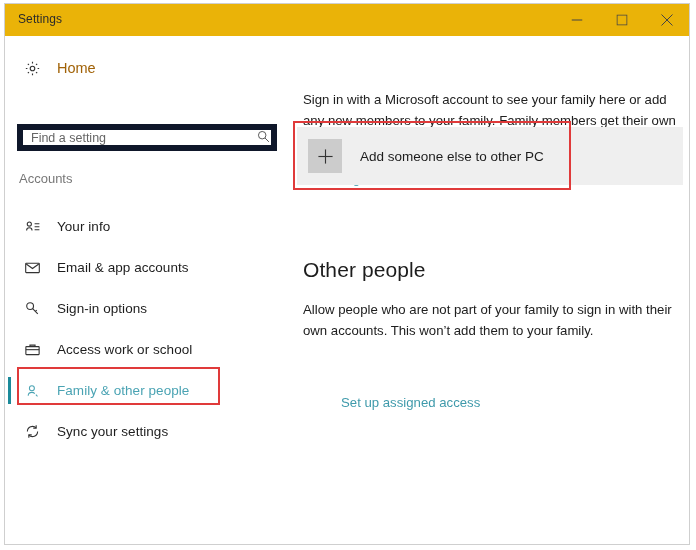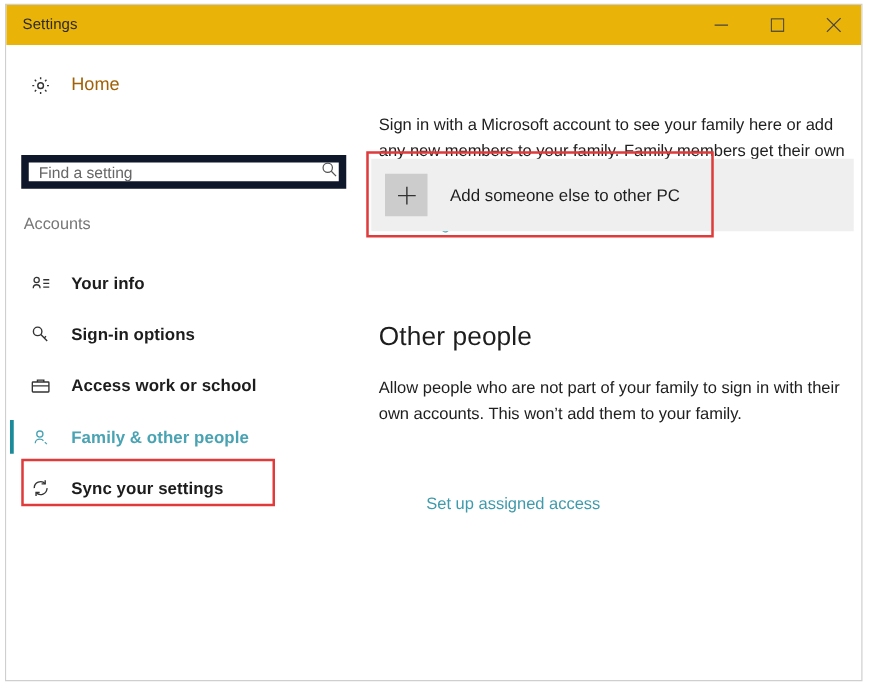--- a/index.html
+++ b/index.html
@@ -121,21 +121,20 @@
     left: 0;
     top: 170px;
     width: 100%;
   }
   .nav-item {
     position: relative;
     height: 41px;
     display: flex;
     align-items: center;
     cursor: default;
-    font-weight: bold;
   }
   .nav-item .accent {
     position: absolute;
     left: 3px;
     top: 7px;
     width: 3px;
     height: 27px;
     background: transparent;
   }
   .nav-item.selected .accent { background: #1b8a9a; }
@@ -303,20 +302,30 @@
         <span class="ico">
           <svg width="16" height="16" viewBox="0 0 20 20" fill="none" stroke="#333" stroke-width="1.3">
             <circle cx="5.4" cy="6.3" r="2.6"></circle>
             <path d="M2 14.4c0-2 1.6-3.4 3.4-3.4s3.4 1.4 3.4 3.4"></path>
             <path d="M12 6h6M12 9.7h6M12 13.4h6"></path>
           </svg>
         </span>
         <span class="lbl">Your info</span>
       </div>
 
+      <div class="nav-item">
+        <span class="accent"></span>
+        <span class="ico">
+          <svg width="17" height="17" viewBox="0 0 20 20" fill="none" stroke="#333" stroke-width="1.3">
+            <rect x="2" y="5" width="16" height="11" rx="0.6"></rect>
+            <path d="M2.6 5.8l7.4 5.4 7.4-5.4"></path>
+          </svg>
+        </span>
+        <span class="lbl">Email &amp; app accounts</span>
+      </div>
 
       <div class="nav-item">
         <span class="accent"></span>
         <span class="ico">
           <svg width="17" height="17" viewBox="0 0 20 20" fill="none" stroke="#333" stroke-width="1.3">
             <circle cx="7.2" cy="7.2" r="4"></circle>
             <path d="M10.2 10.2l6 6"></path>
             <path d="M13.4 13.4l1.6-1.6"></path>
           </svg>
         </span>

